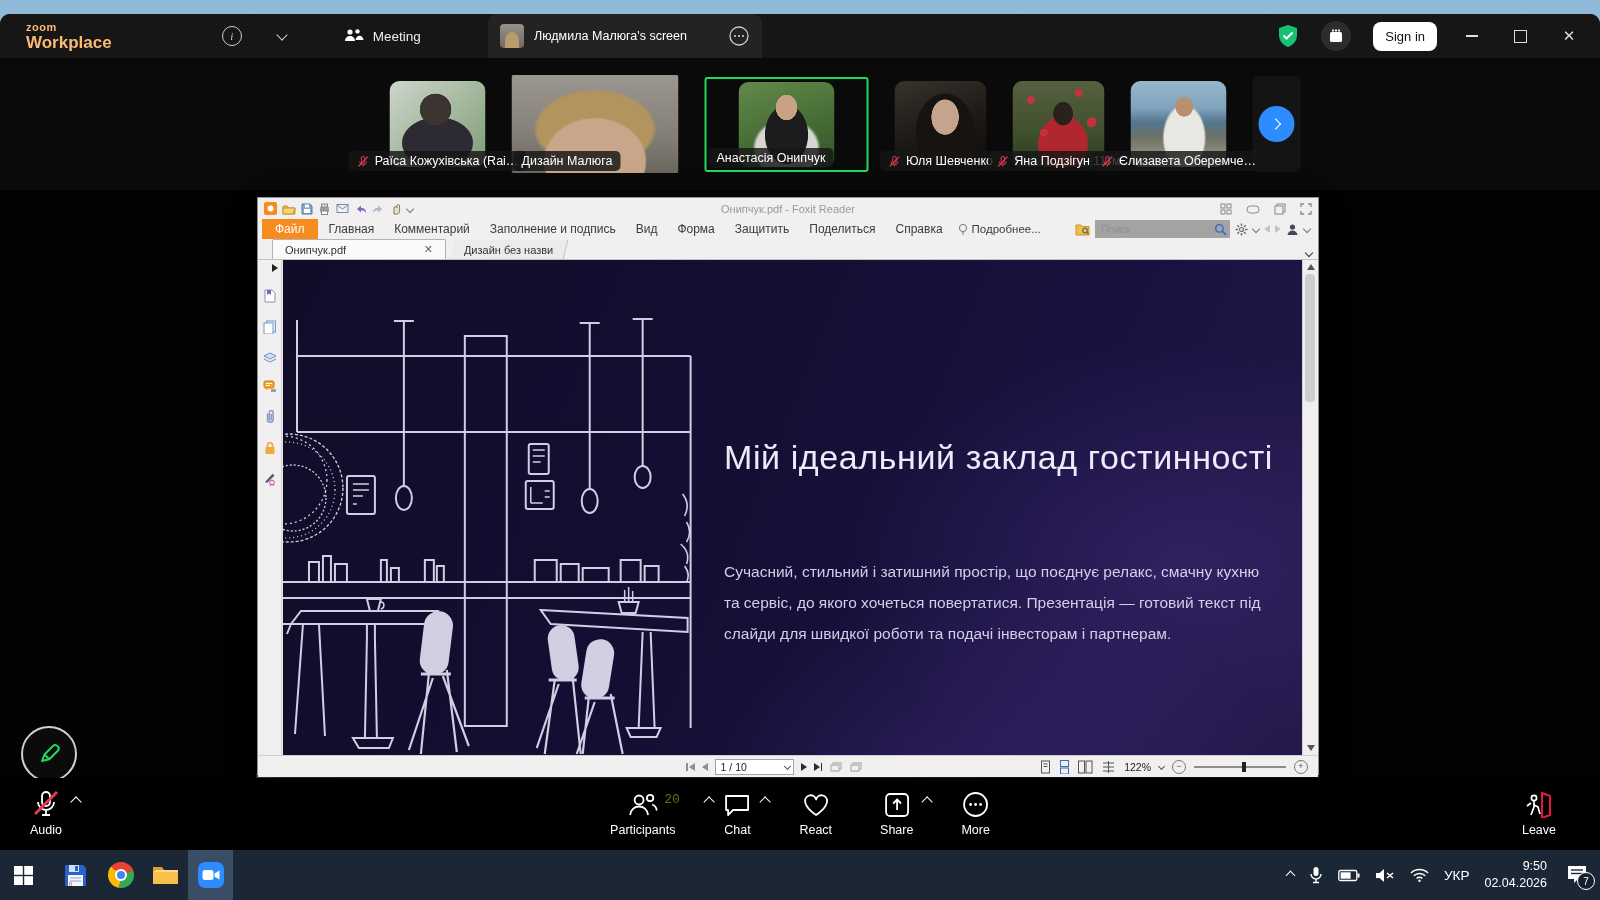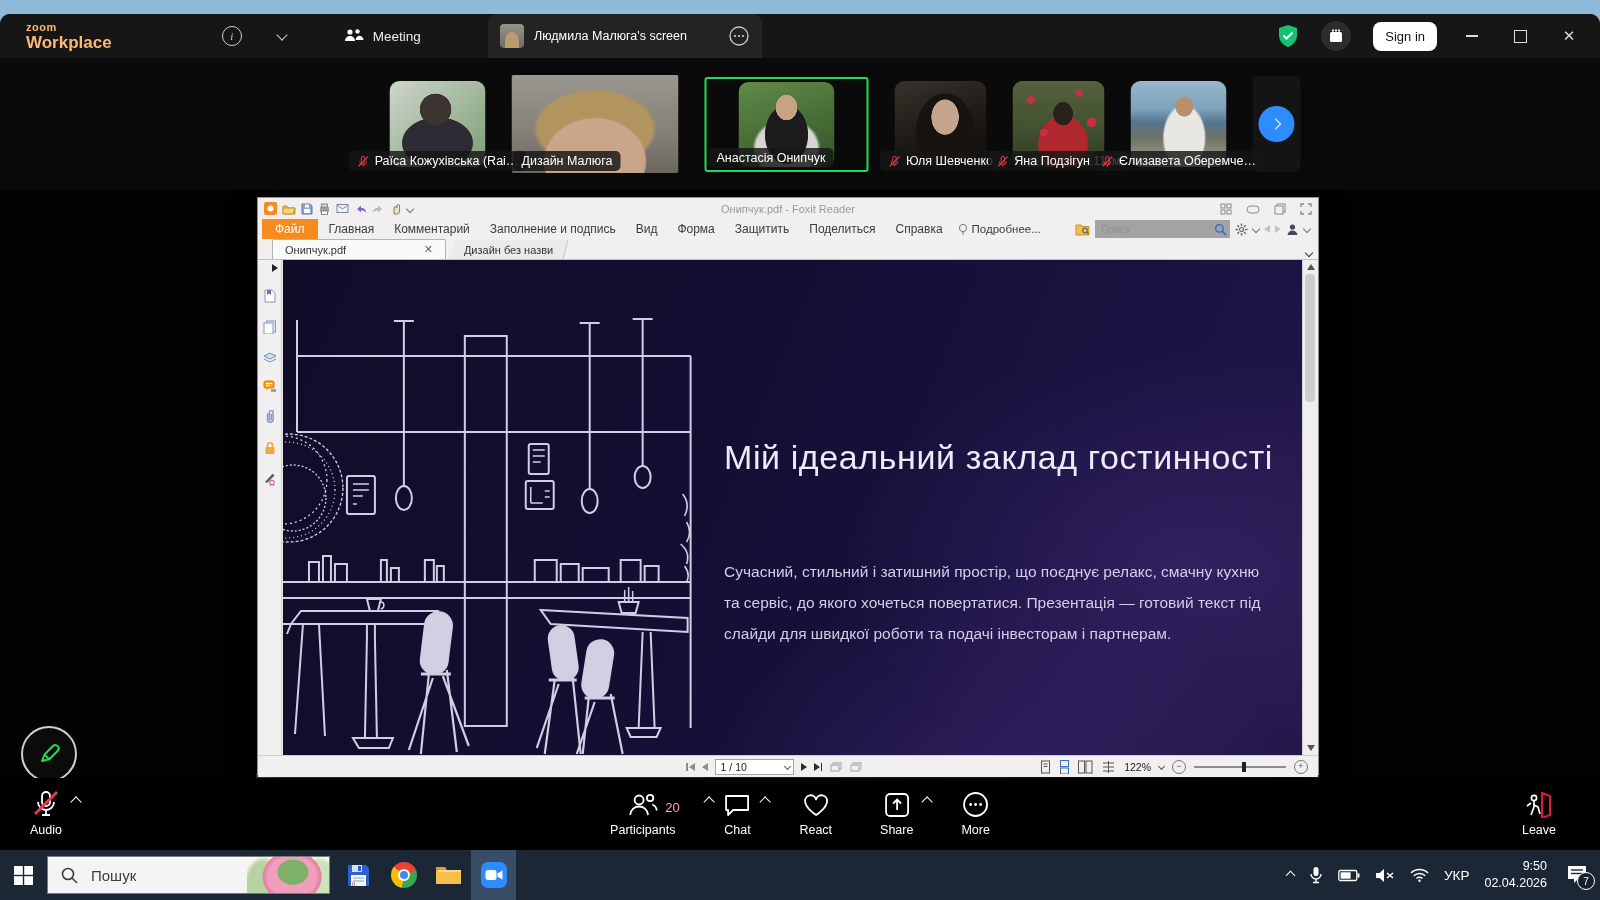--- a/index.html
+++ b/index.html
@@ -151,21 +151,21 @@
   .slide-body{position:absolute;left:441px;top:296px;width:548px;font-size:15.5px;line-height:31px;color:#d3cde9;}
 
   
   .zw-toolbar{position:absolute;left:0;top:764px;width:100%;height:72px;background:#000;}
   .tbtn{display:flex;flex-direction:column;align-items:center;gap:5px;color:#fff;font-size:12.5px;position:relative;}
   .tbtn .ico{height:28px;display:flex;align-items:flex-end;justify-content:center;}
   .tb-left{position:absolute;left:30px;top:12px;display:flex;gap:40px;flex-direction:column;}
   .tb-center{position:absolute;left:50%;top:12px;transform:translateX(-50%);display:flex;gap:48px;}
   .tb-right{position:absolute;right:44px;top:12px;}
   .tb-chev{position:absolute;top:8px;right:-18px;}
-  .pcount{position:absolute;top:10px;right:-22px;font-size:13px;color:#fca5a5;}
+  .pcount{position:absolute;top:2px;right:-22px;font-size:13px;color:#4d7c0f;font-family:Liberation Mono, monospace;}
 
   
   .taskbar{position:absolute;left:0;bottom:0;width:1600px;height:50px;background:#1b2734;display:flex;align-items:center;z-index:5;}
   .tb-start{width:47px;height:50px;display:flex;align-items:center;justify-content:center;}
   .tb-search{position:relative;width:283px;height:38px;background:#f5f4f4;border:1px solid #7b7b7b;
     display:flex;align-items:center;box-sizing:border-box;}
   .tb-search input{border:none;outline:none;background:transparent;font-size:15px;width:140px;
     font-family:"Liberation Sans",sans-serif;color:#333;}
   .tb-search input::placeholder{color:#3d3d3d;}
   .tb-flower{position:absolute;right:0;top:0;width:82px;height:36px;overflow:hidden;
@@ -725,28 +725,20 @@
 
 <div class="taskbar">
   <div class="tb-start">
     <svg width="19" height="19" viewBox="0 0 19 19">
       <rect x="0" y="0" width="8.8" height="8.8" fill="#fff"></rect>
         <rect x="10.2" y="0" width="8.8" height="8.8" fill="#fff"></rect>
       <rect x="0" y="10.2" width="8.8" height="8.8" fill="#fff"></rect>
         <rect x="10.2" y="10.2" width="8.8" height="8.8" fill="#fff"></rect>
     </svg>
   </div>
-  <div class="tb-search">
-    <svg width="17" height="17" style="margin:0 11px 0 13px;">
-      <circle cx="7" cy="7" r="5.5" fill="none" stroke="#3d3d3d" stroke-width="1.6"></circle>
-      <line x1="11" y1="11" x2="16" y2="16" stroke="#3d3d3d" stroke-width="1.6"></line>
-    </svg>
-    <input placeholder="Пошук" style="">
-    <div class="tb-flower"></div>
-  </div>
   <div class="tb-apps">
     <div class="tb-app">
       <svg width="25" height="25" viewBox="0 0 25 25">
         <path d="M2 2h18l3 3v18H2z" fill="#2a62c9"></path>
         <rect x="6" y="2" width="10" height="7" fill="#cfe0f7"></rect>
           <rect x="12" y="3" width="3" height="5" fill="#2a62c9"></rect>
         <rect x="5" y="12" width="15" height="11" fill="#f3f6fb"></rect>
         <line x1="7" y1="15" x2="18" y2="15" stroke="#8aa3c9"></line>
           <line x1="7" y1="18" x2="18" y2="18" stroke="#8aa3c9"></line>
         <text x="6" y="23" font-size="6" fill="#d23b3b" font-family="Liberation Sans">fi</text>

